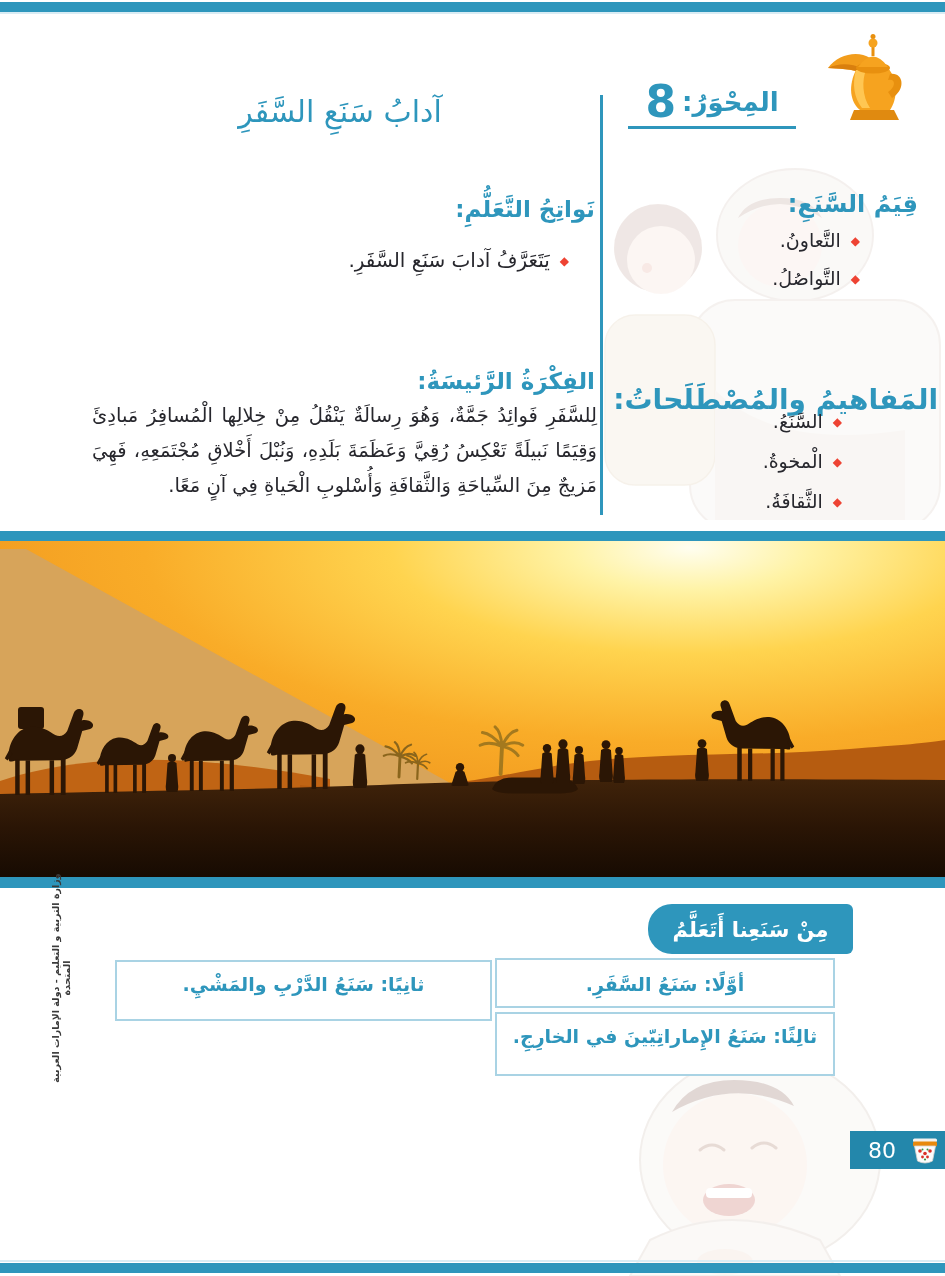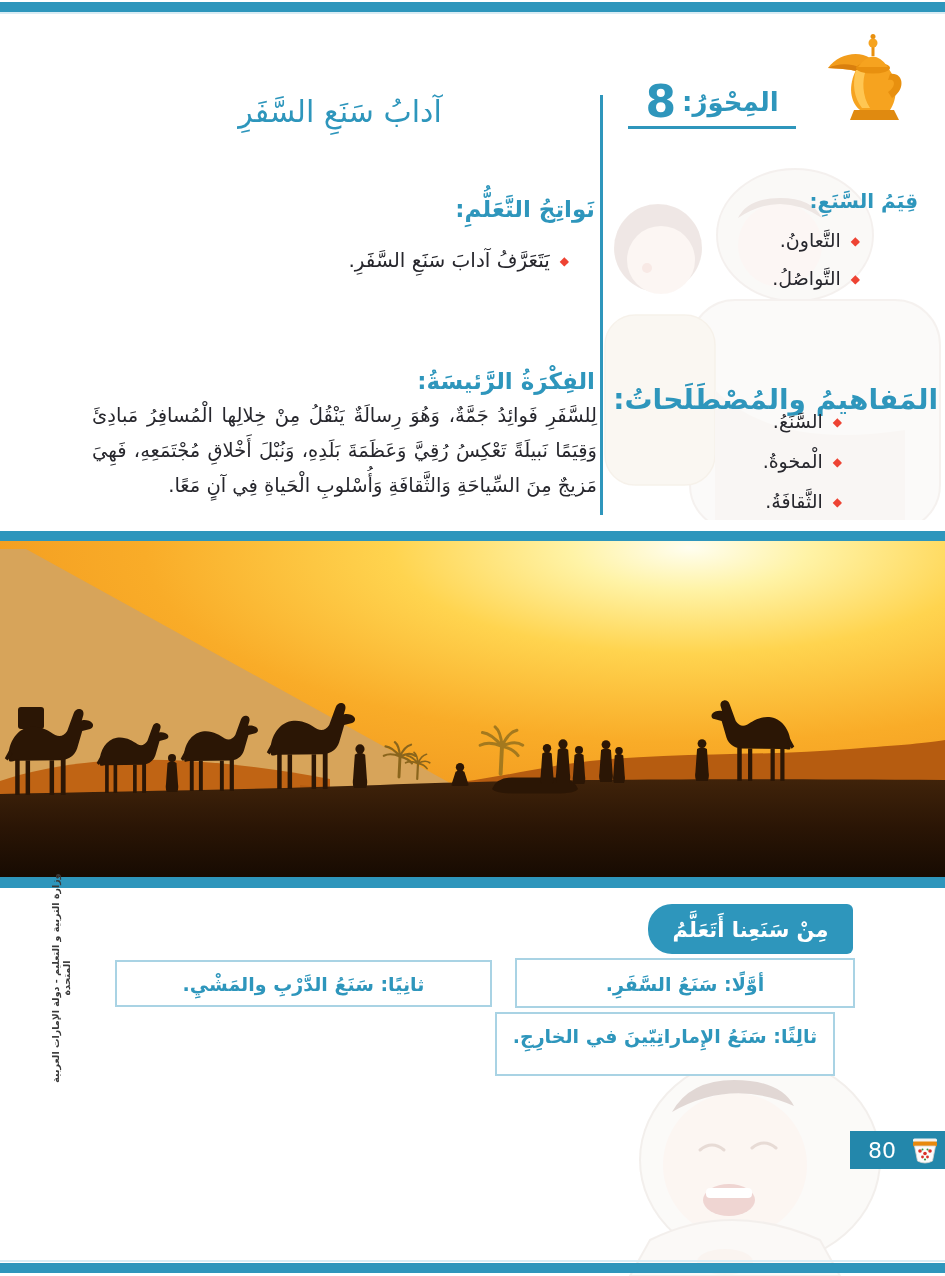--- a/index.html
+++ b/index.html
@@ -17,32 +17,32 @@
   .divider{left:600px;top:95px;width:3px;height:420px;background:#2e96bc;}
   .h-teal{direction:rtl;text-align:right;font-weight:bold;color:#2e96bc;}
   .list{direction:rtl;text-align:right;color:#27272d;}
   .list .item{display:block;}
   .dm{color:#ee4333;font-size:12px;margin-left:10px;vertical-align:2px;}
   .outcomes-h{left:95px;top:190px;width:500px;font-size:23px;line-height:1.7;}
   .outcomes-l{left:95px;top:240px;width:500px;font-size:20px;line-height:40px;padding-right:26px;box-sizing:border-box;}
   .mainidea-h{left:95px;top:362px;width:500px;font-size:23px;line-height:1.7;}
   .mainidea-p{left:92px;top:398px;width:505px;direction:rtl;text-align:justify;
               font-size:19.5px;line-height:35px;color:#27272d;}
-  .values-h{left:618px;top:184px;width:300px;font-size:20px;line-height:1.7;}
+  .values-h{left:618px;top:184px;width:300px;font-size:24px;line-height:1.7;}
   .values-l{left:618px;top:222px;width:300px;font-size:19px;line-height:37px;padding-right:58px;box-sizing:border-box;}
   .concepts-h{left:608px;top:376px;width:330px;font-size:28px;line-height:1.7;}
   .concepts-l{left:608px;top:402px;width:330px;font-size:19px;line-height:39px;padding-right:96px;box-sizing:border-box;}
   .scene{left:0;top:541px;width:945px;height:336px;}
   .banner{left:648px;top:904px;width:205px;height:50px;background:#2e96bc;
           border-radius:24px 6px 6px 24px;color:#ffffff;direction:rtl;text-align:center;
           font-size:21px;font-weight:bold;line-height:52px;}
   .lbox{background:#ffffff;border:2px solid #a9d3e4;box-sizing:border-box;direction:rtl;
         text-align:center;color:#2e96bc;font-weight:bold;font-size:19px;}
-  .box1{left:495px;top:958px;width:340px;height:50px;line-height:48px;margin-left:20px;}
-  .box2{left:115px;top:960px;width:377px;height:47px;line-height:45px;}
+  .box1{left:495px;top:958px;width:340px;height:50px;line-height:48px;}
+  .box2{left:115px;top:960px;width:377px;height:61px;line-height:45px;}
   .box3{left:495px;top:1012px;width:340px;height:64px;line-height:45px;}
   .ministry{left:50px;top:1088px;width:220px;transform:rotate(-90deg);transform-origin:0 0;
             direction:rtl;text-align:center;font-size:9.5px;color:#3a3a3a;font-weight:bold;}
   .badge{left:850px;top:1131px;width:95px;height:38px;background:#2387ab;display:flex;
          align-items:center;}
   .badge .pno{color:#ffffff;font-size:22px;margin-left:18px;flex:0 0 auto;}
   .badge .cup{margin-left:14px;flex:0 0 auto;}
   svg{display:block;}
 </style>
 </head>

